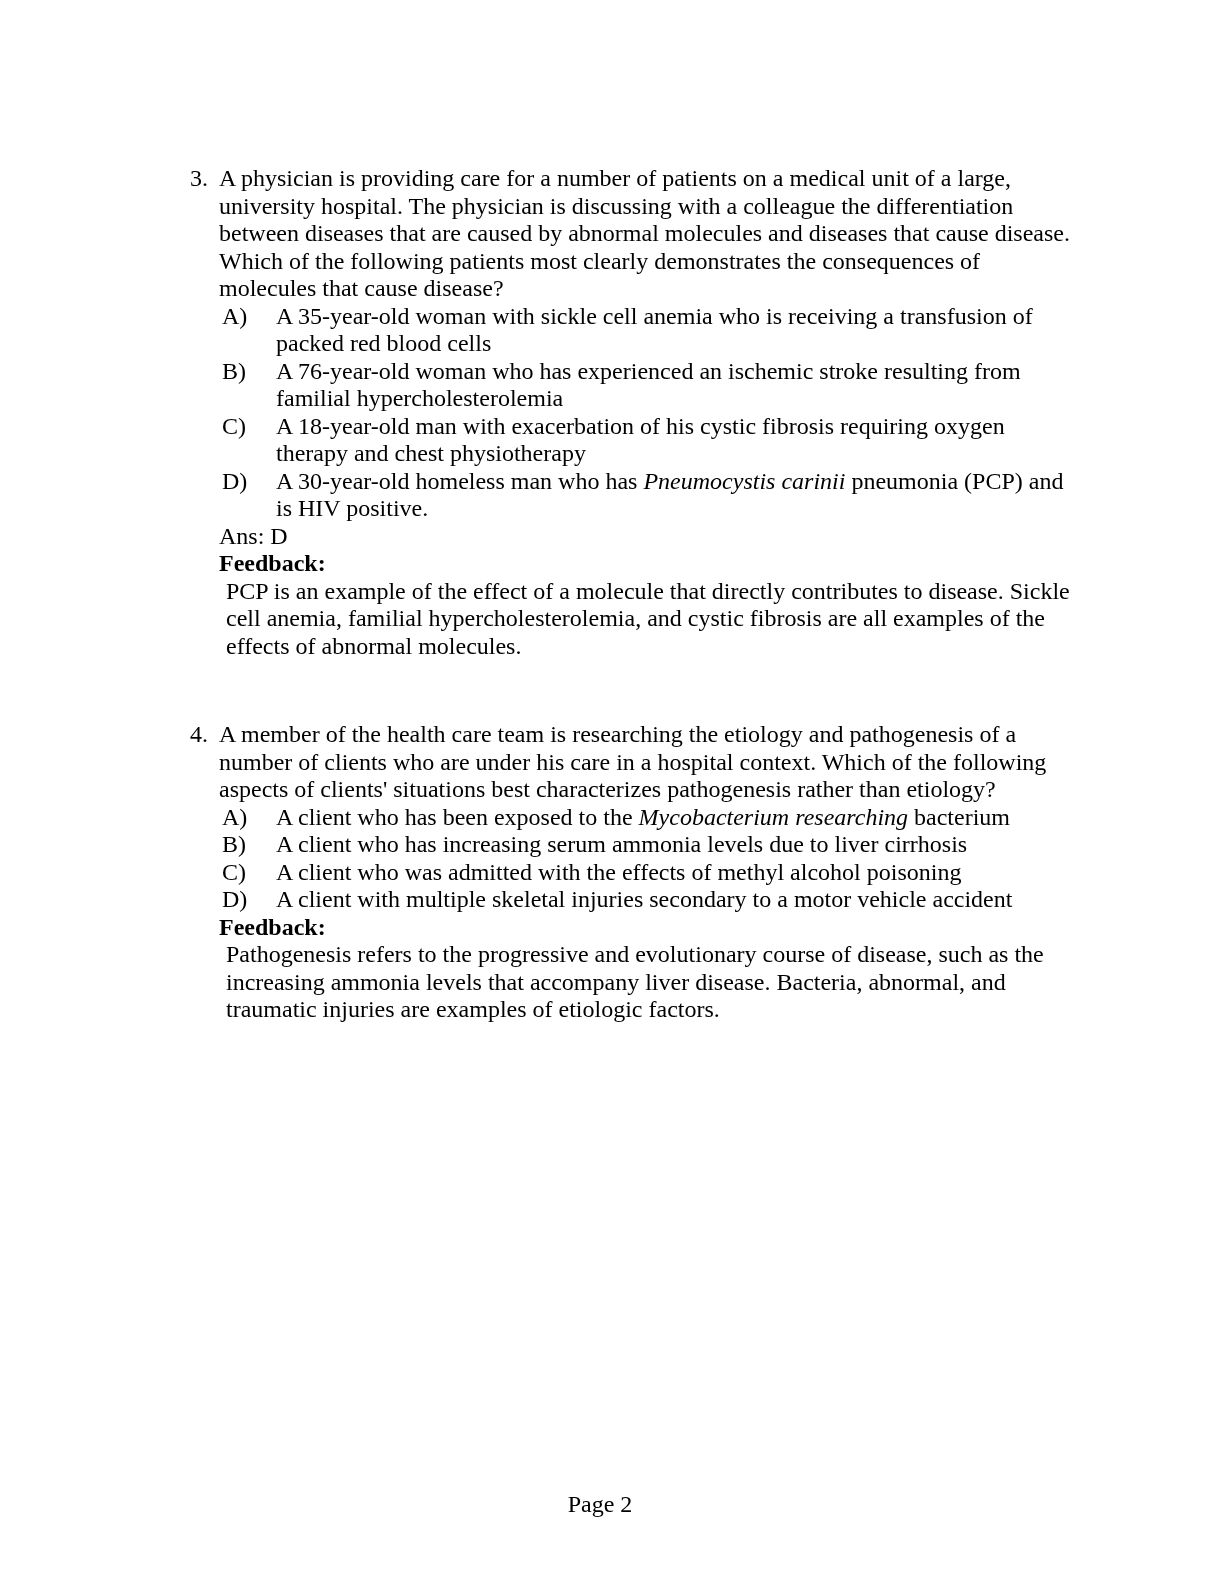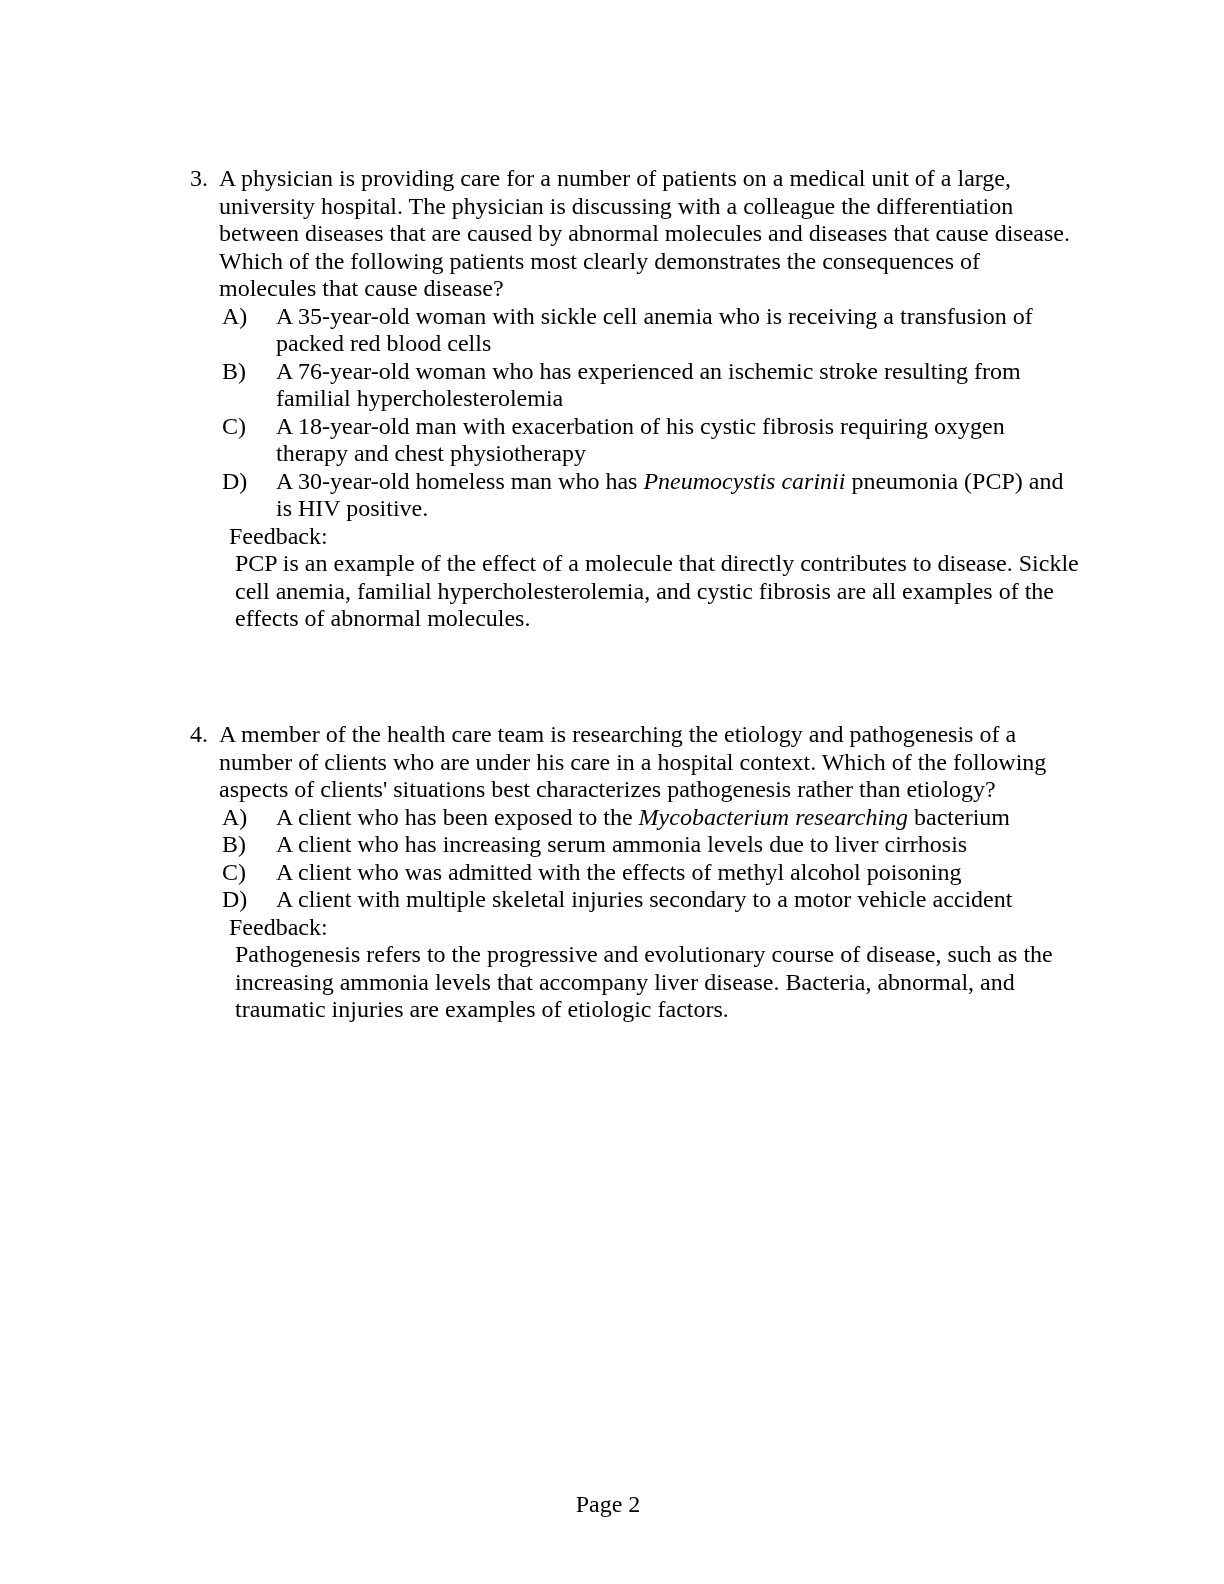--- a/index.html
+++ b/index.html
@@ -19,27 +19,27 @@
   #q3 { top: 165px; }
   #q4 { top: 721px; }
   .qrow { display: flex; }
   .qnum { width: 29px; flex: none; }
   .stem { width: 856px; }
   .options { margin-left: 32px; }
   .opt { display: flex; }
   .opt-label { width: 54px; flex: none; }
   .opt-text { width: 800px; }
   .ans-row { margin-left: 29px; }
-  .fb-heading { margin-left: 39px; font-weight: normal; }
-  .fb-text { margin-left: 45px; width: 860px; }
+  .fb-heading { margin-left: 29px; font-weight: bold; }
+  .fb-text { margin-left: 36px; width: 860px; }
   .it { font-style: italic; }
   .footer {
     position: absolute;
     top: 1491px;
-    left: 8px;
+    left: 0;
     width: 1200px;
     text-align: center;
   }
 </style>
 </head>
 <body>
 
 <div class="page">
 
   <div class="question" id="q3">
@@ -58,20 +58,21 @@
       </div>
       <div class="opt">
         <span class="opt-label">C)</span>
         <span class="opt-text"><span>A 18-year-old man with exacerbation of his cystic fibrosis requiring oxygen therapy and chest physiotherapy</span><span class="it"></span><span></span></span>
       </div>
       <div class="opt">
         <span class="opt-label">D)</span>
         <span class="opt-text"><span>A 30-year-old homeless man who has</span> <span class="it">Pneumocystis carinii</span> <span>pneumonia (PCP) and is HIV positive.</span></span>
       </div>
     </div>
+    <div class="ans-row"><span>Ans:</span> <span>D</span></div>
     <div class="fb-heading">Feedback:</div>
     <div class="fb-text">PCP is an example of the effect of a molecule that directly contributes to disease. Sickle cell anemia, familial hypercholesterolemia, and cystic fibrosis are all examples of the effects of abnormal molecules.</div>
   </div>
 
   <div class="question" id="q4">
     <div class="qrow">
       <span class="qnum">4.</span>
       <span class="stem">A member of the health care team is researching the etiology and pathogenesis of a number of clients who are under his care in a hospital context. Which of the following aspects of clients' situations best characterizes pathogenesis rather than etiology?</span>
     </div>
     <div class="options">

